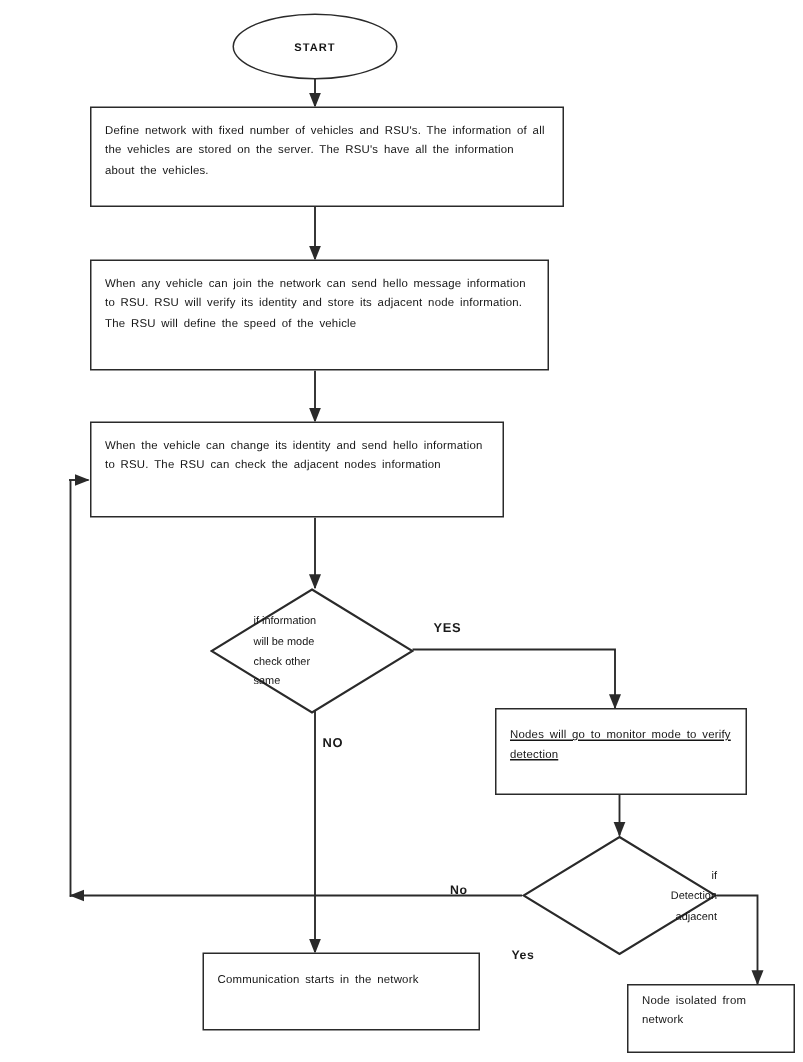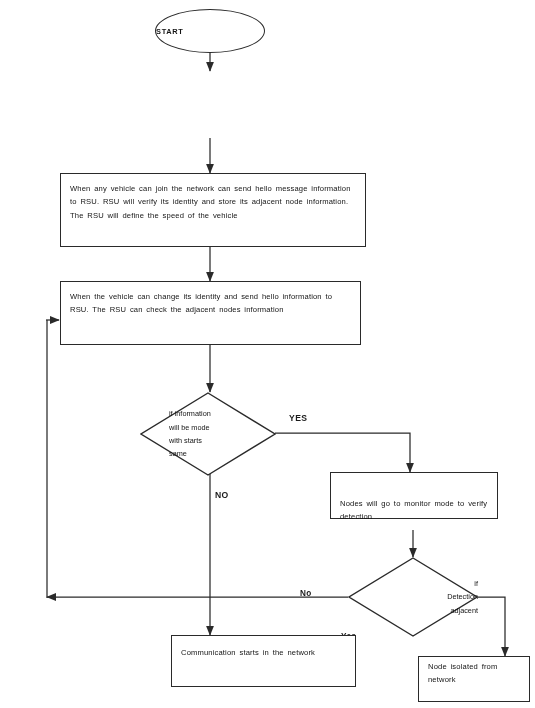--- a/index.html
+++ b/index.html
@@ -27,21 +27,21 @@
     line-height:1.75;
     letter-spacing:0.15px;
     color:#141414;
     word-spacing:1.5px;
   }
   .term{
     border:1.3px solid #2a2a2a;
     border-radius:50%;
     display:flex;
     align-items:center;
-    justify-content:flex-start;
+    justify-content:center;
     font-size:7.4px;
     font-weight:bold;
     letter-spacing:0.7px;
     color:#141414;
   }
   .diamond-wrap{
     position:absolute;
   }
   .diamond-shape{
     position:absolute;
@@ -110,65 +110,68 @@
       <line x1="47" y1="598" x2="47" y2="320"></line>
 
       <line x1="46" y1="320" x2="59" y2="320" marker-end="url(#arrow)"></line>
     </g>
   </svg>
 
   <div class="node term" style="left:155px; top:9px; width:110px; height:44px;">
     <span>START</span>
   </div>
 
+  <div class="node proc" style="left:60px; top:71px; width:316px; height:67px;">
+    <span>Define network  with fixed  number of vehicles  and RSU's. The information of all the vehicles  are  stored  on the server.  The RSU's have all the information about the vehicles.</span>
+  </div>
 
   <div class="node proc" style="left:60px; top:173px; width:306px; height:74px;">
     <span>When any vehicle  can  join the network   can send  hello message information to RSU. RSU  will verify  its  identity  and store  its adjacent  node information. The RSU will define the speed  of the vehicle</span>
   </div>
 
-  <div class="node proc" style="left:60px; top:281px; width:301px; height:64px;">
+  <div class="node proc" style="left:60px; top:281px; width:276px; height:64px;">
     <span>When the vehicle  can change  its identity  and send hello information to RSU. The RSU can check the adjacent  nodes information</span>
   </div>
 
   <div class="diamond-wrap" style="left:140px; top:392px; width:136px; height:84px;">
     <svg class="diamond-shape" viewBox="0 0 136 84" preserveAspectRatio="none">
       <polygon points="68,1 135,42 68,83 1,42" fill="#ffffff" stroke="#2a2a2a" stroke-width="1.4"></polygon>
     </svg>
     <div class="diamond-label" style="padding-left:29px;">
       <span>if information</span>
       <span>will be mode</span>
-      <span>with starts</span>
+      <span>check other</span>
       <span>same</span>
     </div>
   </div>
 
   <div class="edge-label" style="left:289px; top:413px;">YES</div>
 
   <div class="edge-label" style="left:215px; top:490px;">NO</div>
 
-  <div class="node proc" style="left:330px; top:472px; width:168px; height:47px; padding-top:24px;">
+  <div class="node proc" style="left:330px; top:472px; width:168px; height:58px; padding-top:10px;text-decoration:underline;">
     <span>Nodes will go to monitor mode to verify detection</span>
   </div>
 
   <div class="diamond-wrap" style="left:348px; top:557px; width:130px; height:80px;">
     <svg class="diamond-shape" viewBox="0 0 130 80" preserveAspectRatio="none">
       <polygon points="65,1 129,40 65,79 1,40" fill="#ffffff" stroke="#2a2a2a" stroke-width="1.4"></polygon>
     </svg>
     <div class="diamond-label" style="padding-left:38px;align-items:flex-end;">
       <span>if</span>
       <span>Detection</span>
       <span>adjacent</span>
     </div>
   </div>
 
   <div class="edge-label small" style="left:300px; top:589px;">No</div>
 
   <div class="edge-label small" style="left:341px; top:632px;">Yes</div>
 
-  <div class="node proc" style="left:135px; top:635px; width:185px; height:52px; padding-top:10px;margin-left:36px;">
+  <div class="node proc" style="left:135px; top:635px; width:185px; height:52px; padding-top:10px;">
     <span>Communication starts in the network</span>
   </div>
 
   <div class="node proc" style="left:418px; top:656px; width:112px; height:46px; padding-top:3px;">
     <span>Node isolated from network</span>
   </div>
 
 </div>
 
 </body></html>

